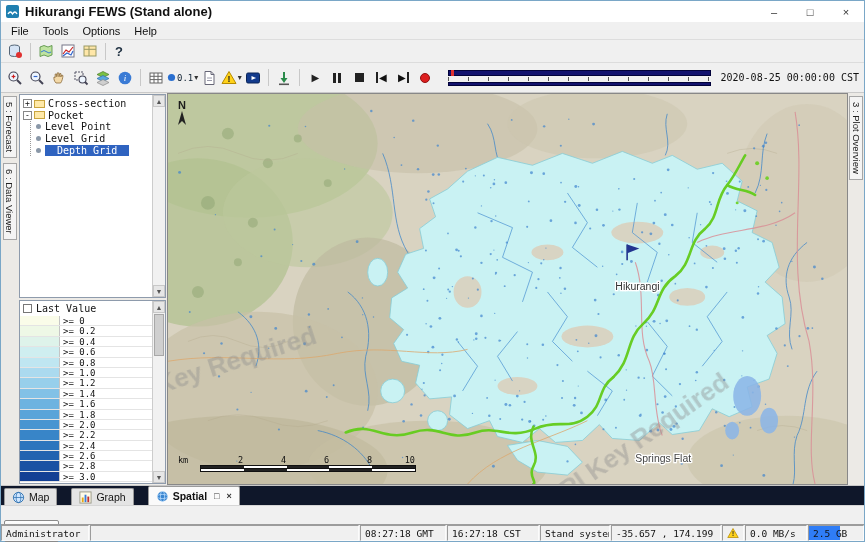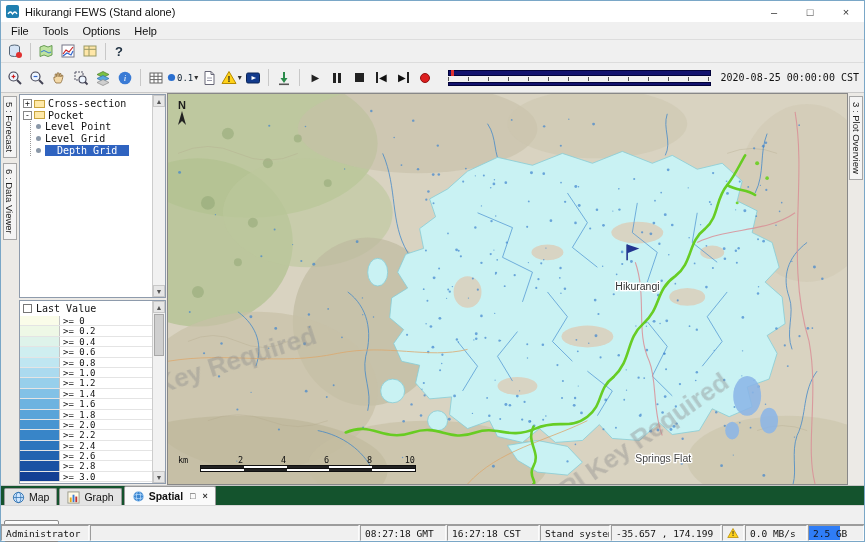--- a/index.html
+++ b/index.html
@@ -2,21 +2,21 @@
 <html><head>
 <meta charset="utf-8">
 <style>
   * { box-sizing: border-box; margin: 0; padding: 0; }
   html,body { width: 865px; height: 542px; overflow: hidden; }
   body { font-family: "Liberation Sans", sans-serif; background: #f0f0f0; color: #111; }
   .win { width: 865px; height: 542px; display: flex; flex-direction: column; border: 1px solid #7aa7c7; background:#f0f0f0; }
 
   
   .titlebar { height: 21px; background: #fff; display: flex; align-items: center; padding-left: 5px; gap: 6px; flex: none; }
-  .apptitle { font-size: 11px; color: #111; }
+  .apptitle { font-size: 13px; color: #111; font-weight: bold; }
   .wctl { margin-left: auto; display: flex; height: 100%; }
   .wbtn { width: 36px; display: flex; align-items: center; justify-content: center; font-size: 11px; color: #333; }
 
   
   .menubar { height: 18px; background: #f0f0f0; display: flex; align-items: center; padding-left: 3px; border-bottom: 1px solid #ddd; flex: none; }
   .mitem { font-size: 11px; padding: 0 7px; }
 
   
   .toolbar1 { height: 23px; background: #f0f0f0; display: flex; align-items: center; padding-left: 3px; border-bottom: 1px solid #dcdcdc; flex: none; }
   .toolbar2 { height: 30px; background: #f0f0f0; display: flex; align-items: center; padding-left: 3px; border-bottom: 1px solid #c9c9c9; flex: none; }
@@ -77,21 +77,21 @@
   .scale-nums { display: flex; font: 8.5px "DejaVu Sans Mono", monospace; color: #111; }
   .scale-nums .km { width: 22px; }
   .scale-nums .tick { width: 43px; text-align: right; }
   .scale-track { margin-left: 22px; display: flex; height: 4px; border: 1px solid #111; }
   .scale-seg { width: 43px; }
   .scale-track2 { margin-left: 22px; display: flex; height: 3px; border: 1px solid #111; border-top: none; }
   .seg-b { background: #222; } .seg-w { background: #fff; }
   .time-label { position: absolute; right: 6px; bottom: 6px; font: bold 10px "DejaVu Sans Mono", monospace; color: #111; background: rgba(255,255,255,0.75); padding: 1px 4px; }
 
   
-  .btabs { height: 20px; background: #14532d; border-top: 1px solid #c8c8c8; display: flex; align-items: flex-end; padding-left: 3px; gap: 2px; flex: none; }
+  .btabs { height: 20px; background: #0f172a; border-top: 1px solid #c8c8c8; display: flex; align-items: flex-end; padding-left: 3px; gap: 14px; flex: none; }
   .btab { display: flex; align-items: center; gap: 4px; height: 17px; padding: 0 7px; border: 1px solid #9a9a9a; border-bottom: none; border-radius: 2px 2px 0 0; background: #e4e4e4; font-size: 10.5px; }
   .btab.active { background: #fafafa; height: 19px; font-weight: bold; justify-content: space-between; }
   .tabbtn { font-size: 9px; color: #333; margin-left: 3px; }
   .logsrow { height: 19px; background: #f0f0f0; display: flex; align-items: center; padding-left: 3px; border-top: 1px solid #d6d6d6; flex: none; }
   .logsbtn { font-size: 16px; border: 1px solid #8a8a8a; background: linear-gradient(#fdfdfd,#e6e6e6); padding: 1px 9px; border-radius: 2px; margin-top: 31px; }
 
   .sb { display: flex; height: 17px; background: #f0f0f0; border-top: 1px solid #9c9c9c; font: 9.5px "DejaVu Sans Mono", monospace; flex: none; align-items: stretch; justify-content: flex-end; }
   .sbcell { border: 1px solid; border-color: #9c9c9c #fbfbfb #fbfbfb #9c9c9c; display: flex; align-items: center; padding: 0 4px; white-space: nowrap; overflow: hidden; margin-right: 1px; flex: none; }
   .sb-spacer { flex: 1; }
   .memcell { position: relative; width: 56px; margin-right: 0; }

